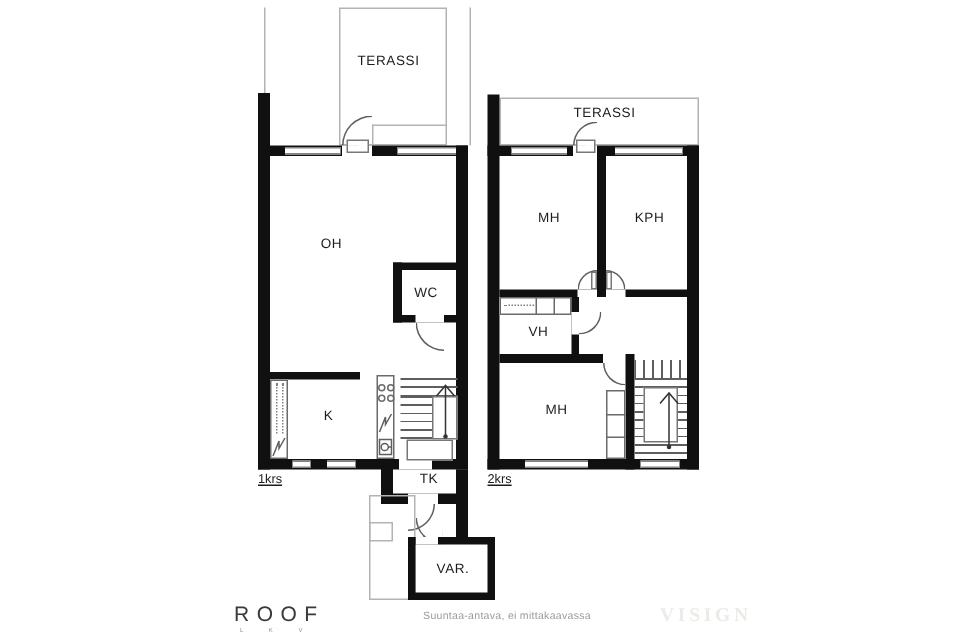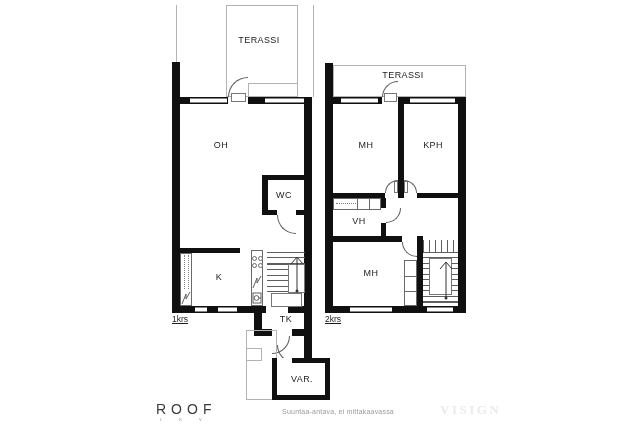--- a/index.html
+++ b/index.html
@@ -163,21 +163,21 @@
   <div class="steps-h" style="left:423px;top:240px;width:35px;height:12px"></div>
   <div class="steps-v" style="left:423px;top:252px;width:35px;height:54px"></div>
   <div class="void" style="left:429px;top:258px;width:23px;height:37px"></div>
   <svg class="abs" style="left:435px;top:256px" width="24" height="46">
     <polyline points="5,13 11,6 17,13" fill="none" stroke="#333" stroke-width="1"></polyline>
     <line x1="11" y1="6" x2="11" y2="42" stroke="#333" stroke-width="1"></line>
     <circle cx="11" cy="42" r="1.5" fill="#333"></circle>
   </svg>
 
   <div class="lbl" style="left:259px;top:40px">TERASSI</div>
-  <div class="lbl" style="left:221px;top:145px">OH</div>
+  <div class="lbl" style="left:221px;top:162px">OH</div>
   <div class="lbl" style="left:284px;top:195px">WC</div>
   <div class="lbl" style="left:219px;top:277px">K</div>
   <div class="lbl" style="left:286px;top:319px">TK</div>
   <div class="krs" style="left:172px;top:314px">1krs</div>
 
   <div class="lbl" style="left:403px;top:75px">TERASSI</div>
   <div class="lbl" style="left:366px;top:145px">MH</div>
   <div class="lbl" style="left:433px;top:145px">KPH</div>
   <div class="lbl" style="left:359px;top:221px">VH</div>
   <div class="lbl" style="left:371px;top:273px">MH</div>

